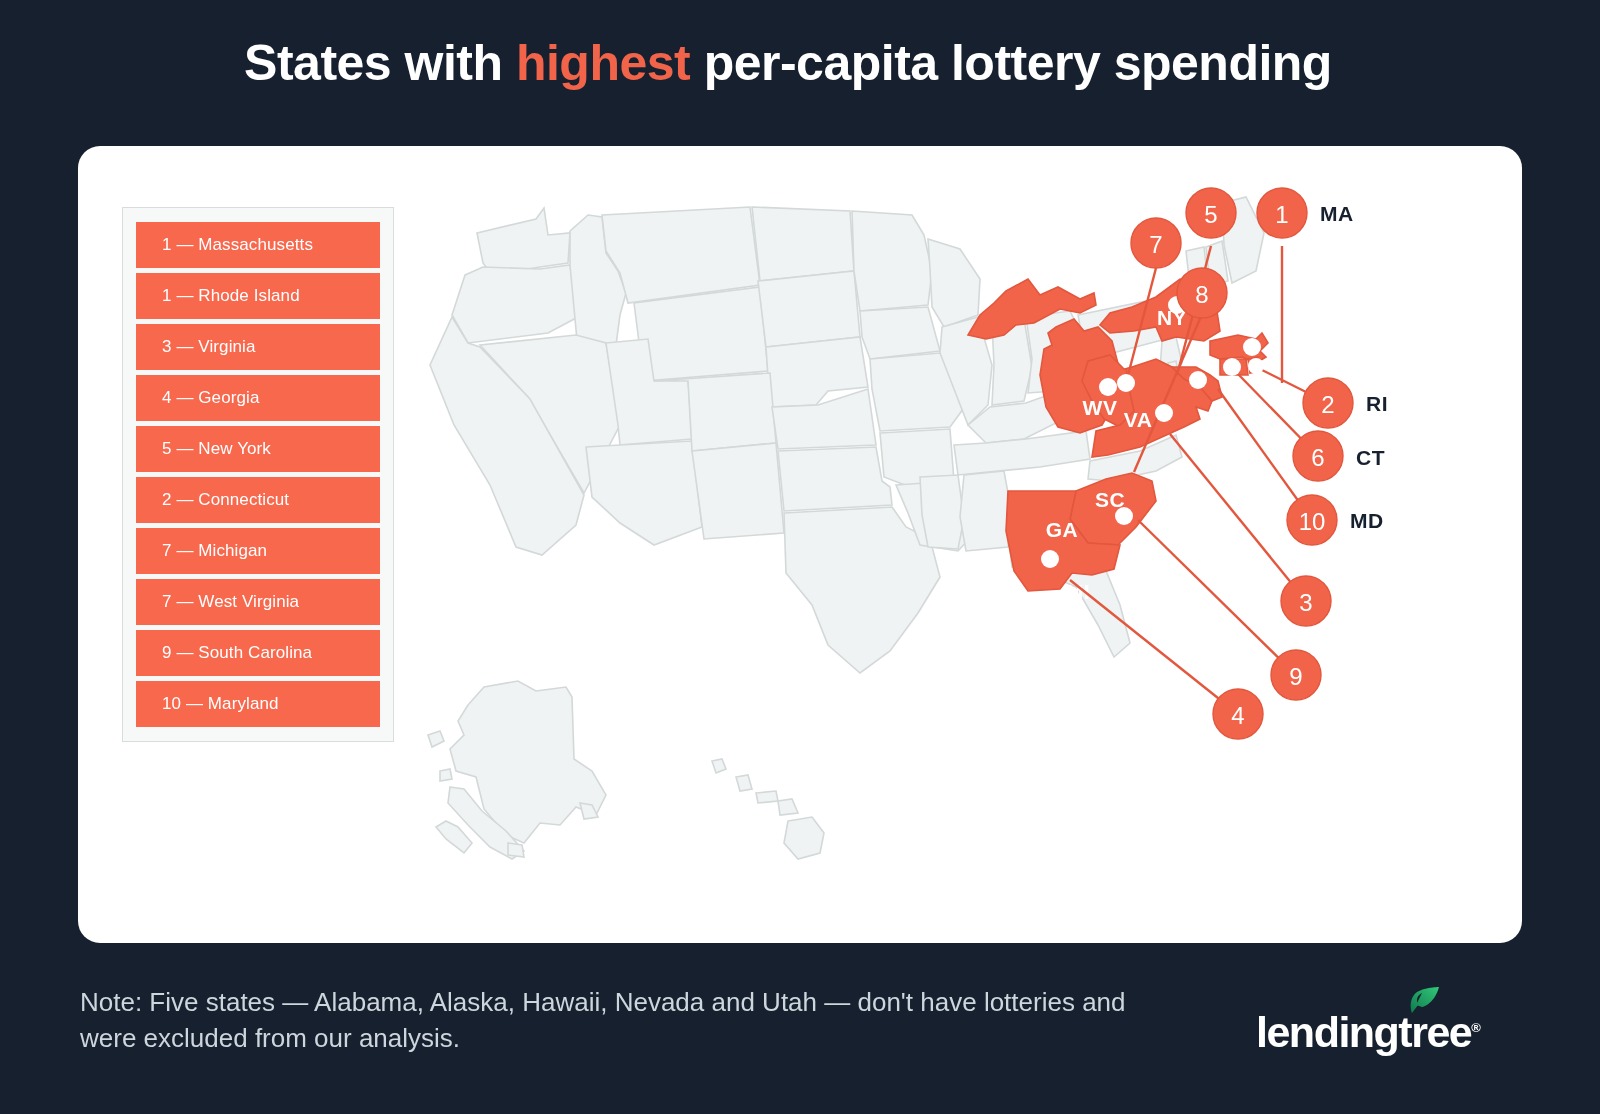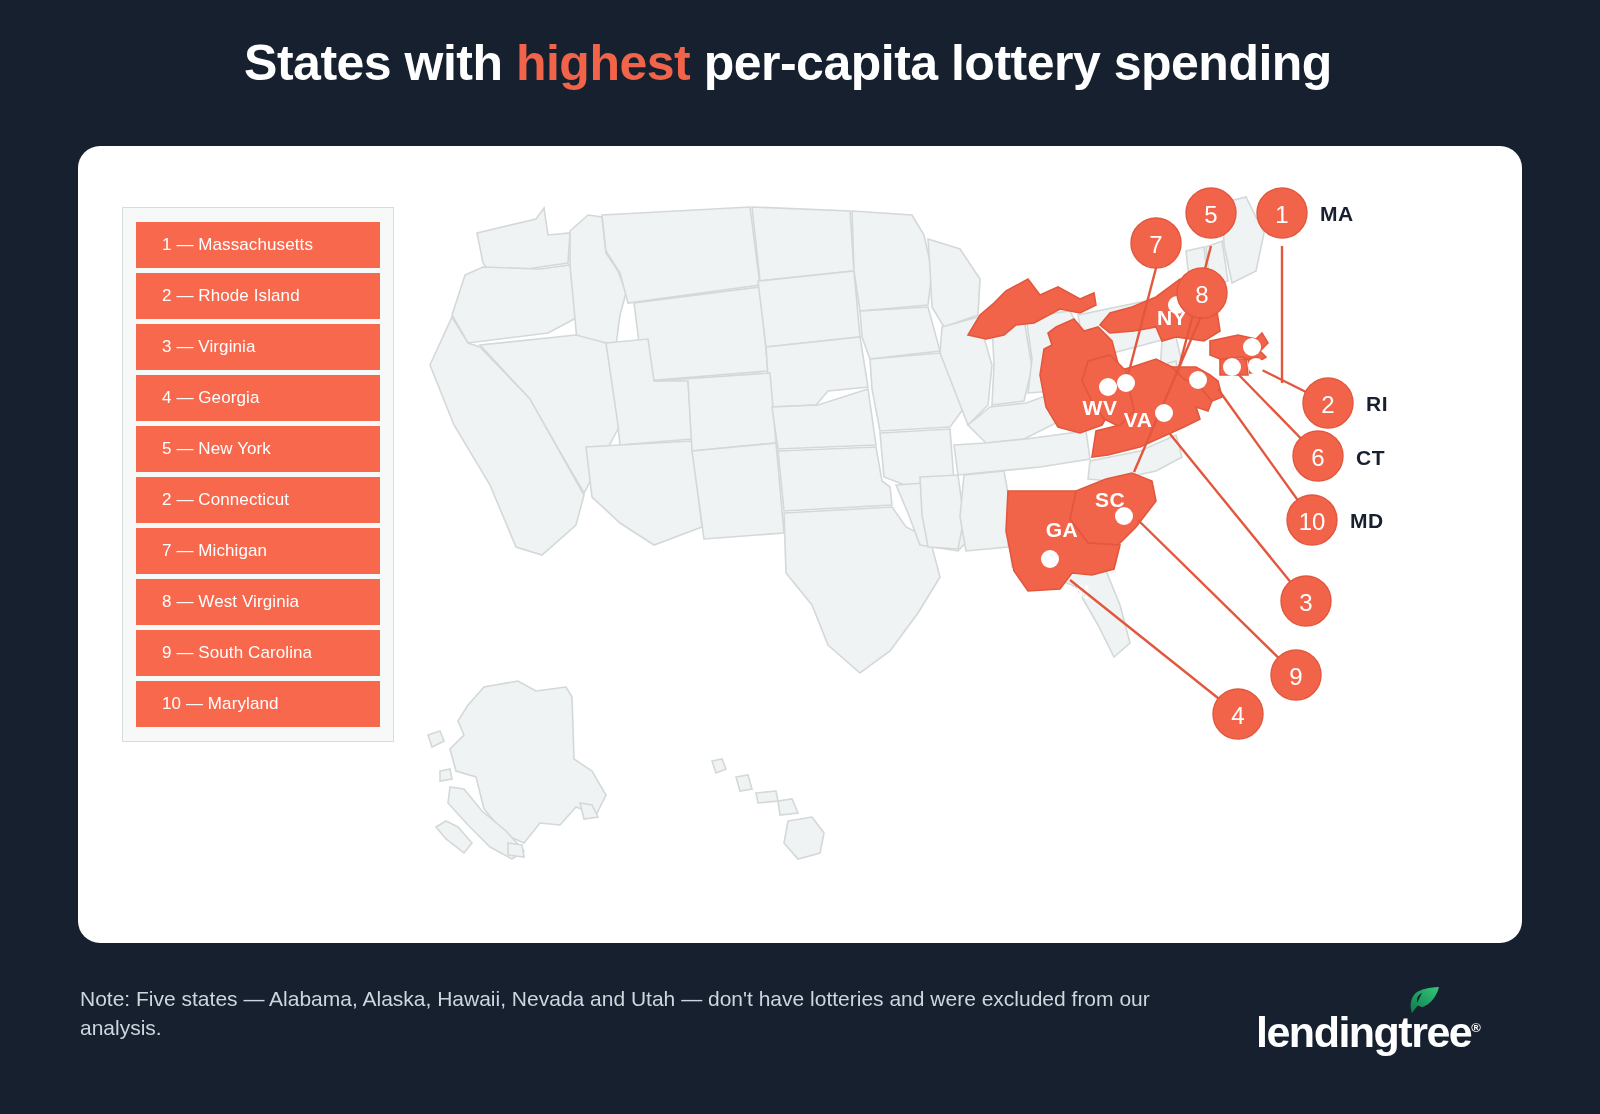--- a/index.html
+++ b/index.html
@@ -107,21 +107,21 @@
     dominant-baseline: central;
   }
 
   
   .note {
     position: absolute;
     left: 80px;
     top: 985px;
     width: 1090px;
     color: #cdd5dd;
-    font-size: 21px;
+    font-size: 26px;
     line-height: 1.38;
   }
   .logo {
     position: absolute;
     right: 74px;
     top: 985px;
     width: 270px;
     height: 72px;
   }
   .logo-text {
@@ -154,39 +154,39 @@
   <span>States with </span><span class="hl">highest</span><span> per-capita lottery spending</span>
 </div>
 
 <div class="card"></div>
 
 <div class="legend">
   <div class="legend-row">
       <span>1 — Massachusetts</span>
     </div>
   <div class="legend-row">
-      <span>2 — Rhode Island</span>
+      <span>1 — Rhode Island</span>
     </div>
   <div class="legend-row">
       <span>3 — Virginia</span>
     </div>
   <div class="legend-row">
       <span>4 — Georgia</span>
     </div>
   <div class="legend-row">
       <span>5 — New York</span>
     </div>
   <div class="legend-row">
       <span>2 — Connecticut</span>
     </div>
   <div class="legend-row">
       <span>7 — Michigan</span>
     </div>
   <div class="legend-row">
-      <span>8 — West Virginia</span>
+      <span>7 — West Virginia</span>
     </div>
   <div class="legend-row">
       <span>9 — South Carolina</span>
     </div>
   <div class="legend-row">
       <span>10 — Maryland</span>
     </div>
 </div>
 
 <div class="map-wrap">

